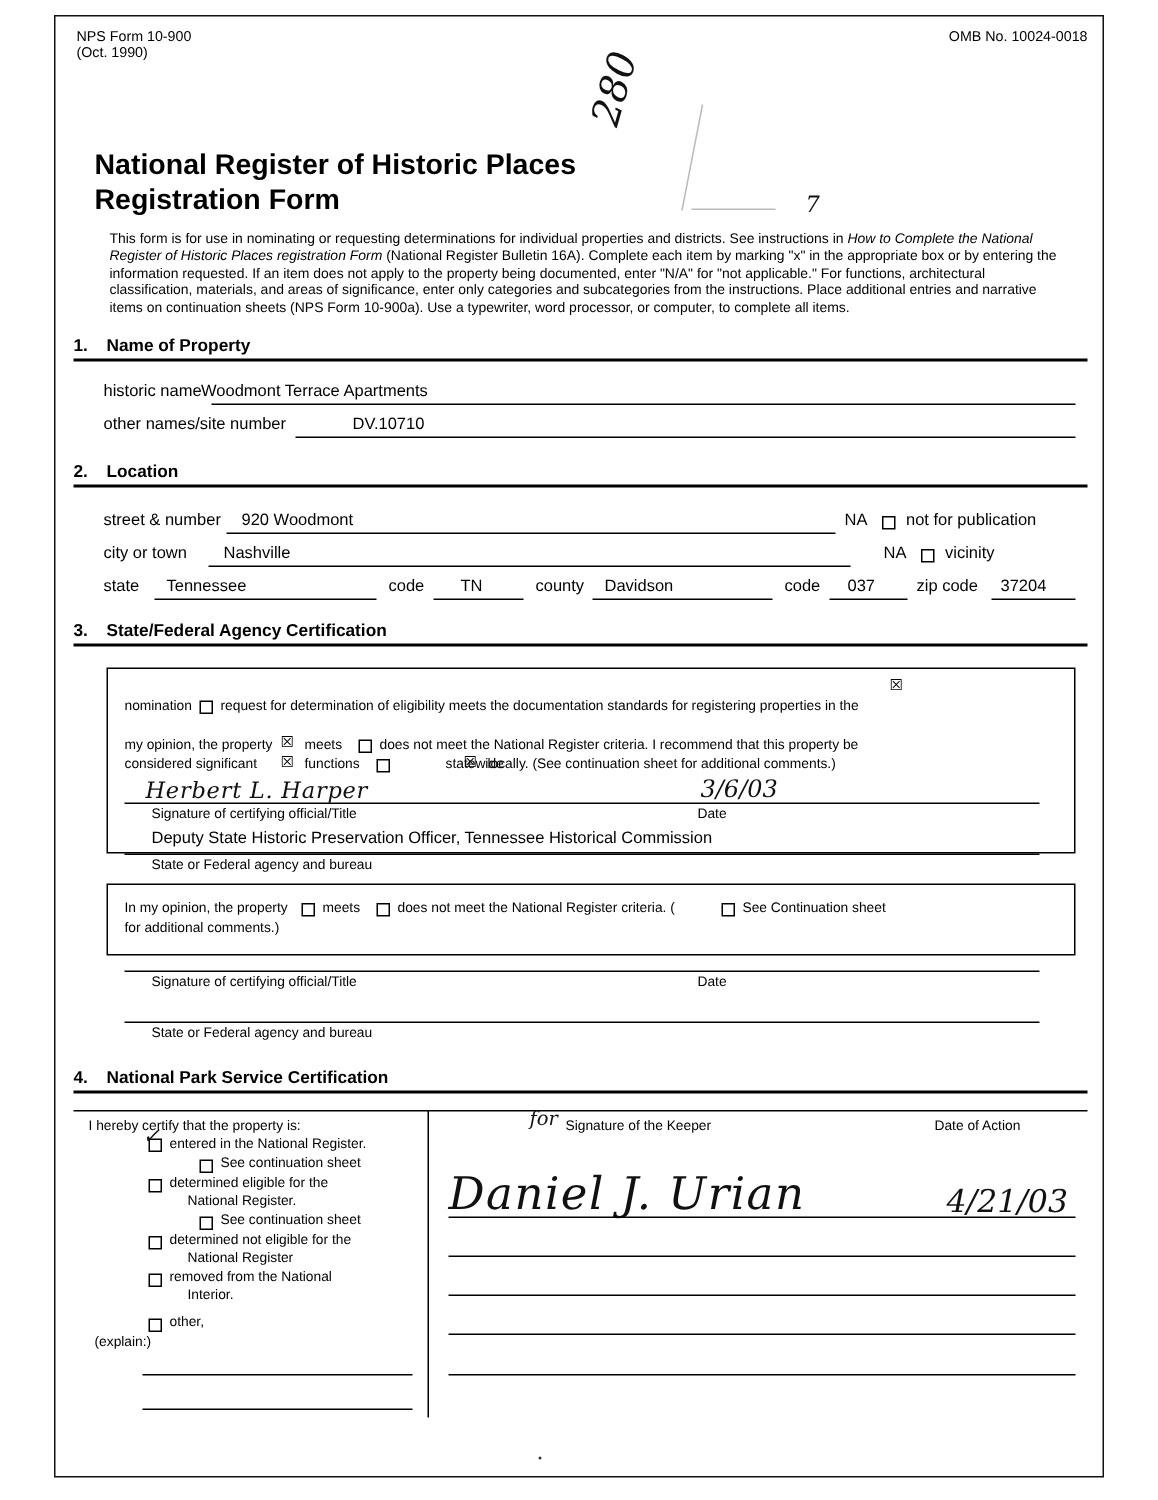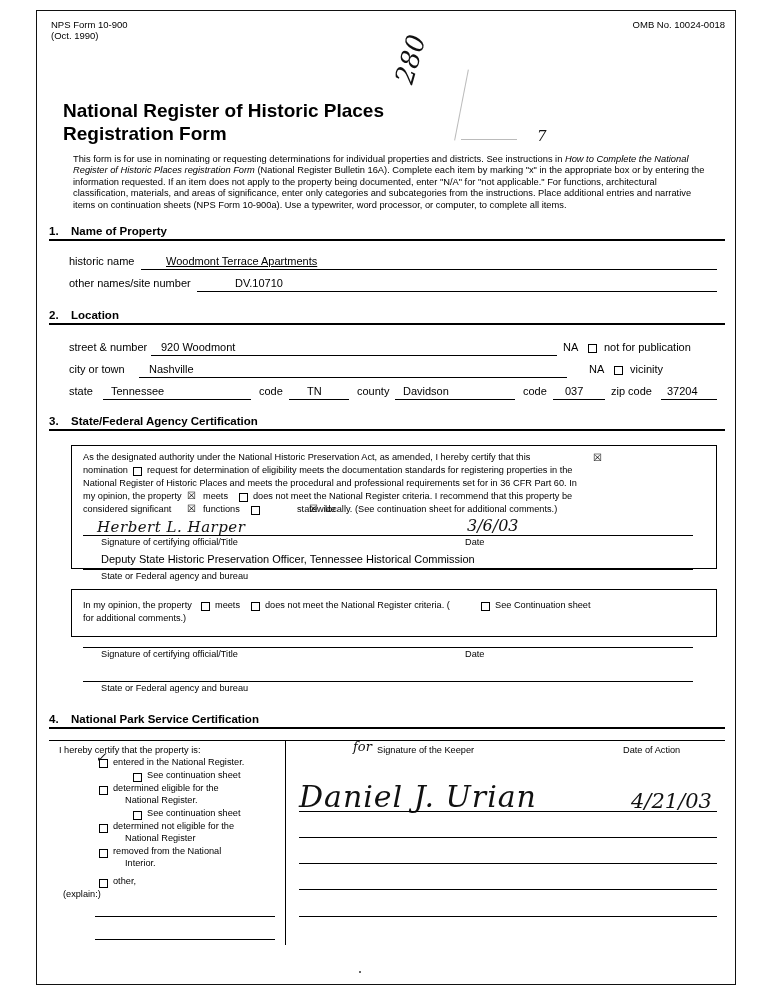--- a/index.html
+++ b/index.html
@@ -189,21 +189,21 @@
 
       <div class="sec" style="top:214px;">
         <div class="bar"></div>
         <span class="lbl">
           <span class="num">1.</span><span>Name of Property</span>
         </span>
       </div>
 
       <div class="lbl-txt" style="left:32px; top:244px;">historic name</div>
       <div class="uline" style="left:104px; top:244px; width:576px;"></div>
-      <div class="val" style="left:129px; top:244px;text-decoration:underline;">Woodmont Terrace Apartments</div>
+      <div class="val" style="left:97px; top:244px;">Woodmont Terrace Apartments</div>
 
       <div class="lbl-txt" style="left:32px; top:266px;">other names/site number</div>
       <div class="uline" style="left:160px; top:266px; width:520px;"></div>
       <div class="val" style="left:170px; top:266px;margin-left:28px;">DV.10710</div>
 
       <div class="sec" style="top:298px;">
         <div class="bar"></div>
         <span class="lbl">
           <span class="num">2.</span><span>Location</span>
         </span>
@@ -245,28 +245,26 @@
 
       <div class="sec" style="top:404px;">
         <div class="bar"></div>
         <span class="lbl">
           <span class="num">3.</span><span>State/Federal Agency Certification</span>
         </span>
       </div>
 
       <div class="cert" style="left:34px; top:434px; width:646px; height:124px;"></div>
 
-      <div class="smalltxt" style="left:46px; top:441px;">As the designated authority under the National Historic Preservation Act, as amended, I hereby certify that this</div>
       <div class="xmark" style="left:556px; top:442px;">☒</div>
 
       <div class="smalltxt" style="left:46px; top:454px;">nomination</div>
       <div class="cb" style="left:96px; top:456px;"></div>
       <div class="smalltxt" style="left:110px; top:454px;">request for determination of eligibility meets the documentation standards for registering properties in the</div>
 
-      <div class="smalltxt" style="left:46px; top:467px;">National Register of Historic Places and meets the procedural and professional requirements set for in 36 CFR Part 60.  In</div>
 
       <div class="smalltxt" style="left:46px; top:480px;">my opinion, the property</div>
       <div class="xmark" style="left:150px; top:480px;">☒</div>
       <div class="smalltxt" style="left:166px; top:480px;">meets</div>
       <div class="cb" style="left:202px; top:482px;"></div>
       <div class="smalltxt" style="left:216px; top:480px;">does not meet the National Register criteria.  I recommend that this property be</div>
 
       <div class="smalltxt" style="left:46px; top:493px;">considered significant</div>
       <div class="xmark" style="left:150px; top:493px;">☒</div>
       <div class="smalltxt" style="left:166px; top:493px;">functions</div>

